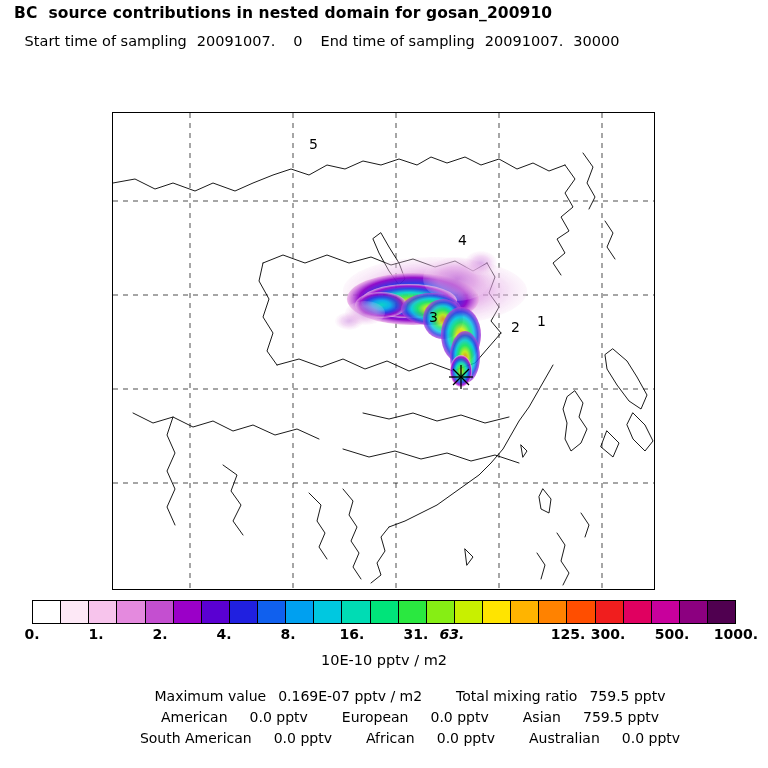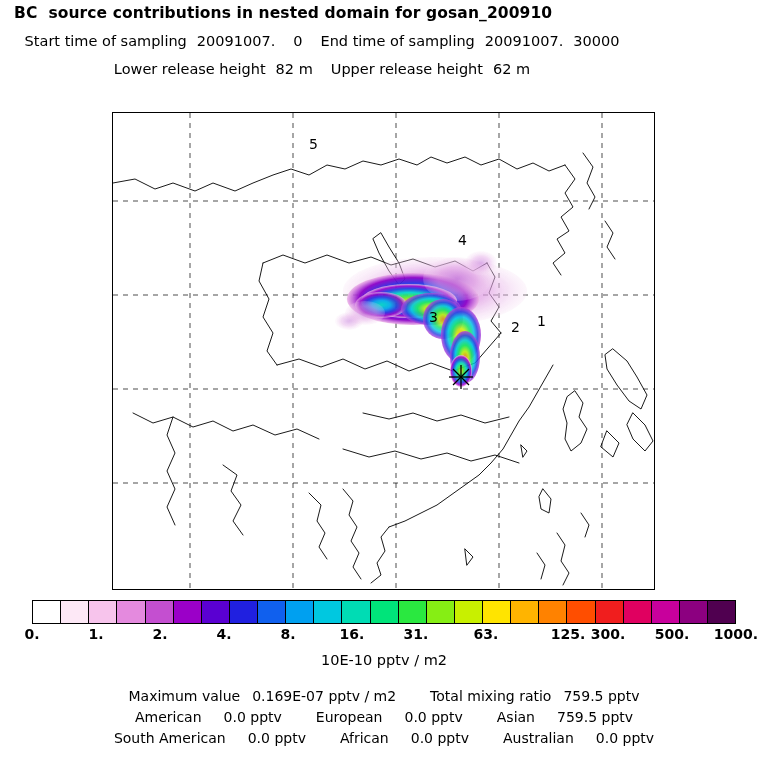--- a/index.html
+++ b/index.html
@@ -98,20 +98,21 @@
     font-size: 14.5px;
   }
 
   
   .stats {
     position: absolute;
     left: 0;
     top: 686px;
     width: 688px;
     font-size: 14px;
+    padding-left: 26px;
   }
   .stats .row {
     display: block;
     width: 768px;
     text-align: center;
     white-space: pre;
     line-height: 21px;
   }
   .stats .sp { display: inline-block; width: 22px; }
   .stats .sp2 { display: inline-block; width: 34px; }
@@ -119,21 +120,20 @@
 </style>
 </head>
 <body>
 
 <div class="page">
 
   <div class="title">BC  source contributions in nested domain for gosan_200910</div>
 
   <div class="subline l1"><span>Start time of sampling</span><span class="gap-sm"></span><span>20091007.</span><span class="gap"></span><span>0</span><span class="gap"></span><span>End time of sampling</span><span class="gap-sm"></span><span>20091007.</span><span class="gap-sm"></span><span>30000</span></div>
 
-  <div class="subline l2"><span>Lower release height</span><span class="gap-sm"></span><span>82 m</span><span class="gap"></span><span>Upper release height</span><span class="gap-sm"></span><span>62 m</span></div>
 
 
   <div class="map-frame">
     <svg width="541" height="476" viewBox="0 0 541 476" xmlns="http://www.w3.org/2000/svg">
       <defs>
         <radialGradient id="pl1" cx="50%" cy="50%" r="50%">
           <stop offset="0%" stop-color="#ffd400"></stop>
           <stop offset="25%" stop-color="#4ce838"></stop>
           <stop offset="50%" stop-color="#00d8c8"></stop>
           <stop offset="72%" stop-color="#2040e4"></stop>
@@ -280,21 +280,21 @@
       <div class="cell" style="background: rgb(80, 0, 80);"></div>
     </div>
   <div class="cbar-labels" id="cbar-labels">
       <span style="left: 32px;">0.</span>
       <span style="left: 96px;">1.</span>
       <span style="left: 160px;">2.</span>
       <span style="left: 224px;">4.</span>
       <span style="left: 288px;">8.</span>
       <span style="left: 352px;">16.</span>
       <span style="left: 416px;">31.</span>
-      <span style="left: 486px;">63.</span>
+      <span style="left: 452px; font-style: italic;">63.</span>
       <span style="left: 568px;">125.</span>
       <span style="left: 608px;">300.</span>
       <span style="left: 672px;">500.</span>
       <span style="left: 736px;">1000.</span>
     </div>
   <div class="cbar-unit">10E-10 pptv / m2</div>
 
   <div class="stats">
     <div class="row"><span>Maximum value</span><span class="sp3"></span><span>0.169E-07 pptv / m2</span><span class="sp2"></span><span>Total mixing ratio</span><span class="sp3"></span><span>759.5 pptv</span></div>
 

